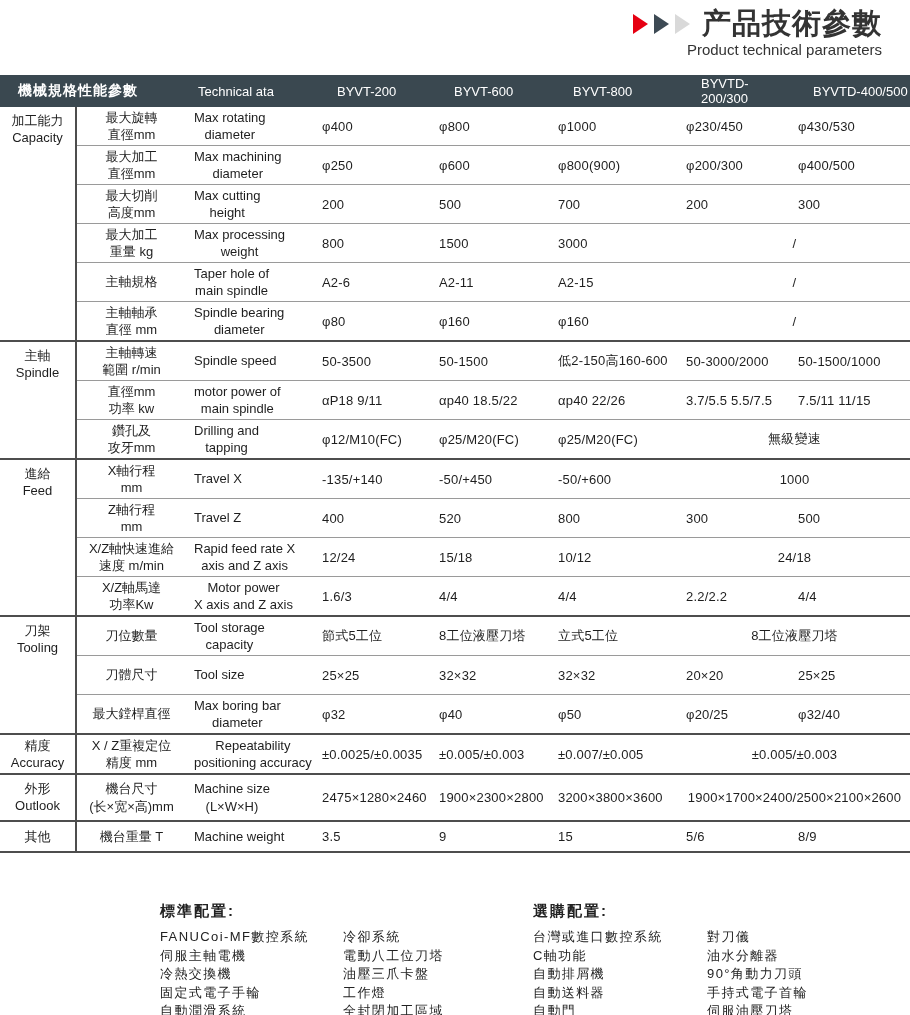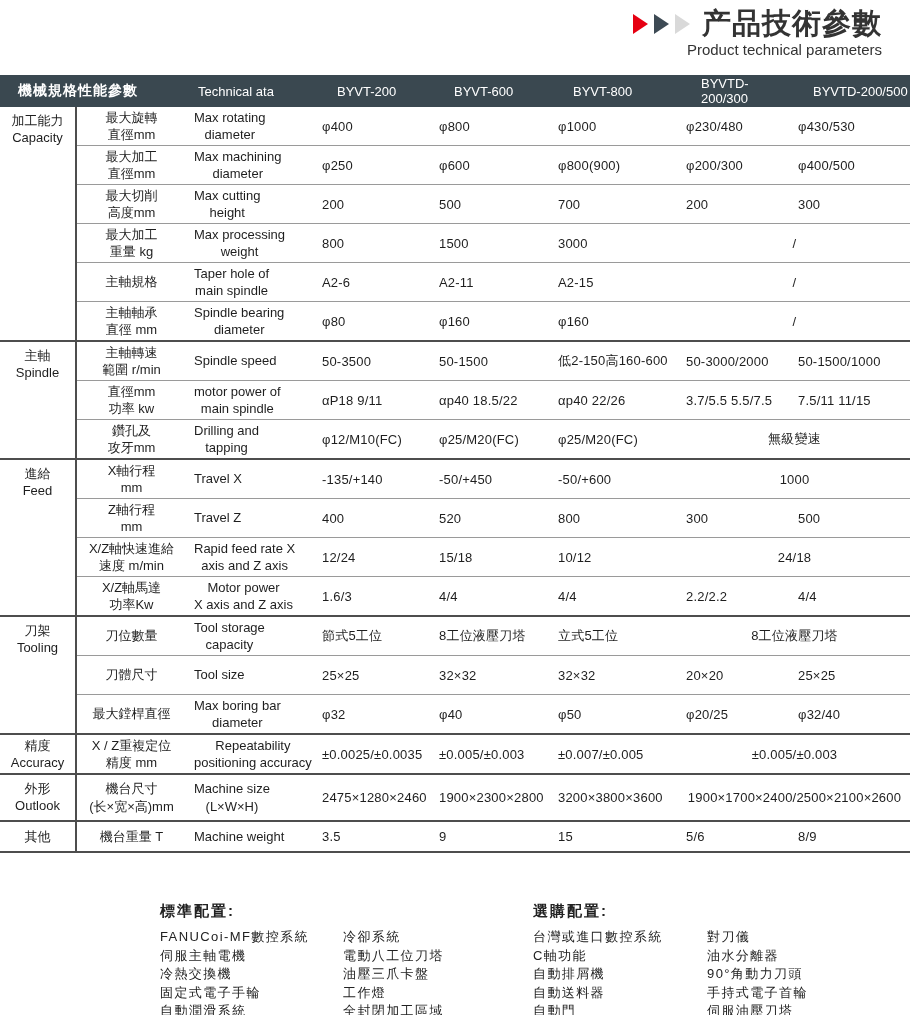--- a/index.html
+++ b/index.html
@@ -69,35 +69,35 @@
       <col style="width:119px">
   </colgroup>
   <thead>
     <tr id="head-row">
         <th class="h-main" colspan="2">機械規格性能參數</th>
         <th class="h-tech">Technical ata</th>
         <th>BYVT-200</th>
         <th>BYVT-600</th>
         <th>BYVT-800</th>
         <th>BYVTD-200/300</th>
-        <th>BYVTD-200/500</th>
+        <th>BYVTD-400/500</th>
       </tr>
   </thead>
   <tbody id="spec-body">
       <tr>
         <td class="c-group" rowspan="6"><span class="blk">加工能力
 Capacity</span></td>
         <td class="c-param"><span class="blk">最大旋轉
 直徑mm</span></td>
         <td class="c-en"><span class="blk">Max rotating
 diameter</span></td>
         <td class="c-val">φ400</td>
         <td class="c-val">φ800</td>
         <td class="c-val">φ1000</td>
-        <td class="c-val">φ230/480</td>
+        <td class="c-val">φ230/450</td>
         <td class="c-val">φ430/530</td>
       </tr>
       <tr>
         <td class="c-param"><span class="blk">最大加工
 直徑mm</span></td>
         <td class="c-en"><span class="blk">Max machining
 diameter</span></td>
         <td class="c-val">φ250</td>
         <td class="c-val">φ600</td>
         <td class="c-val">φ800(900)</td>

